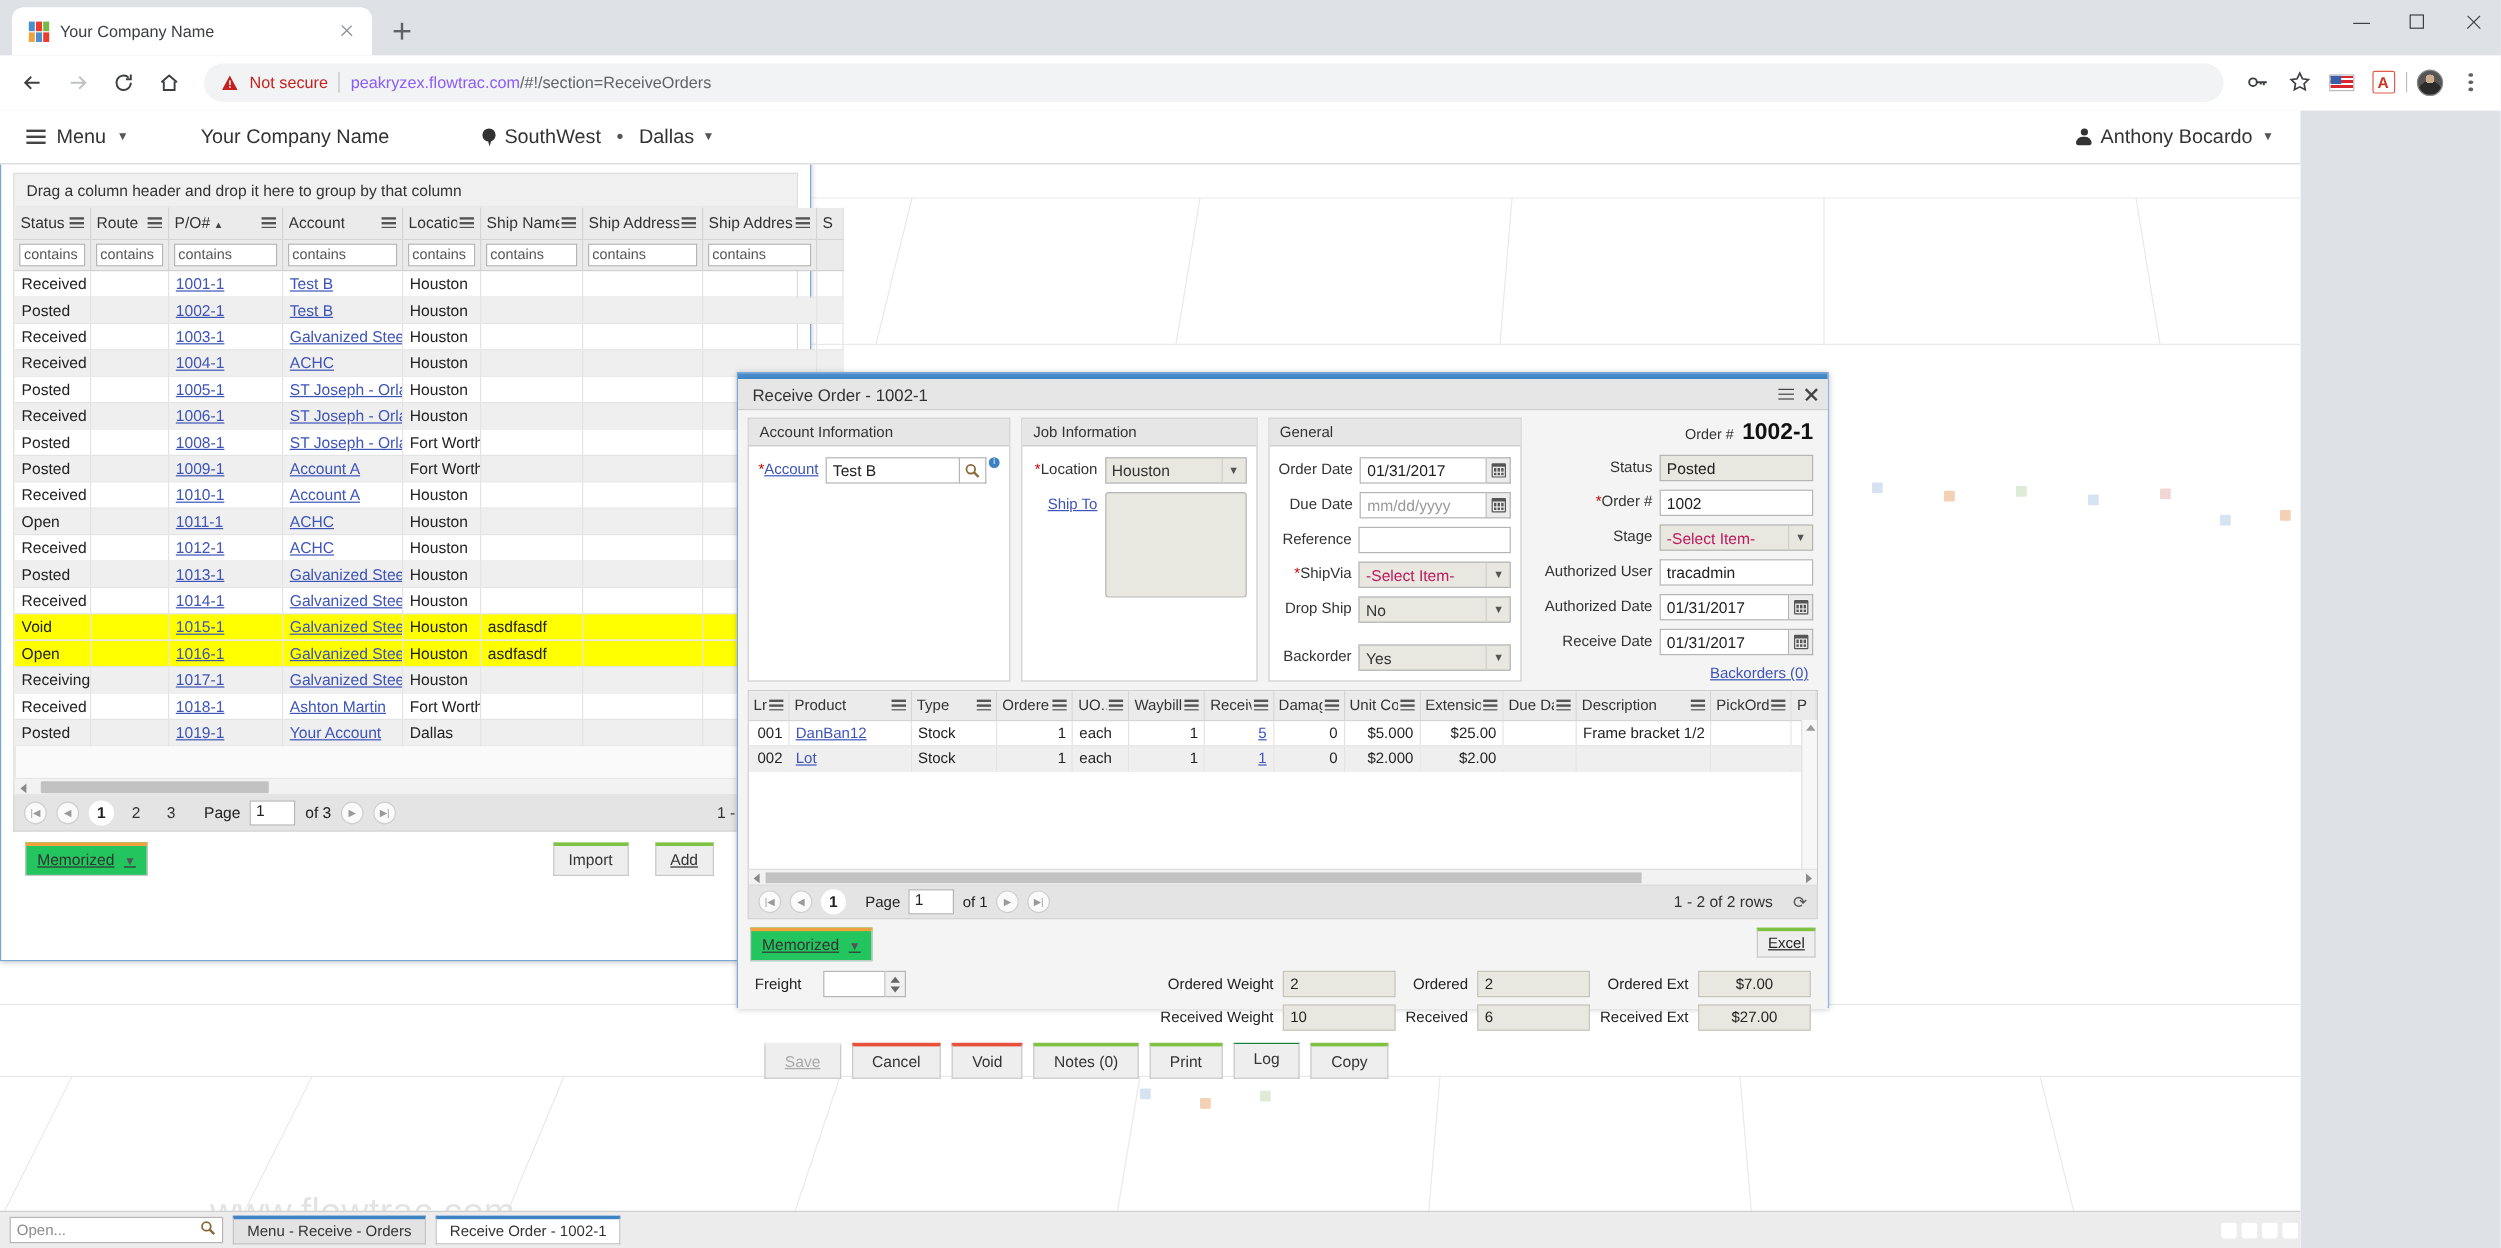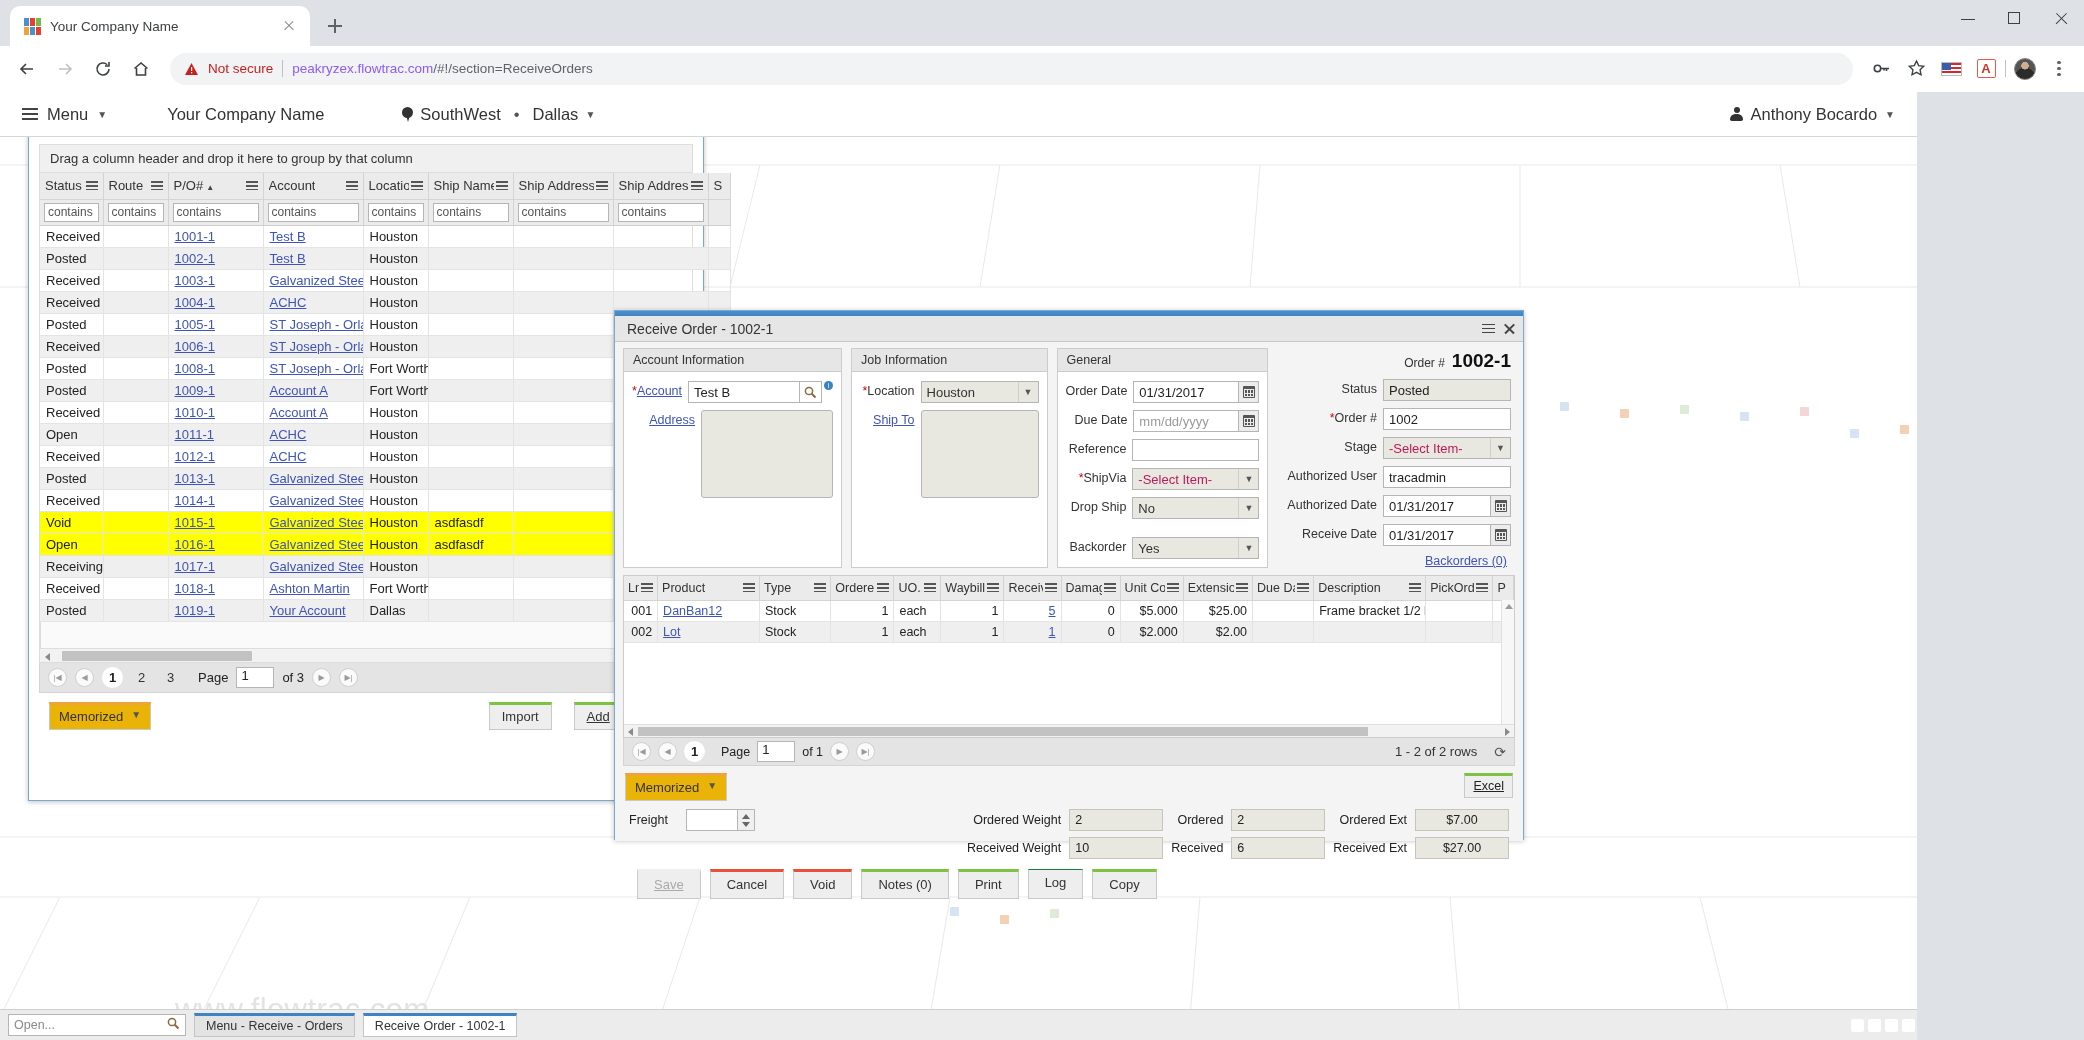--- a/index.html
+++ b/index.html
@@ -149,21 +149,21 @@
   .win-title .t { flex: 1 1 auto; }
   .win-ctrls { display:flex; align-items:center; gap: 8px; }
   .ico-menu { display: inline-flex; flex-direction: column; gap: 2.6px; }
   .ico-menu i { width: 13px; height: 1.6px; background: #444; display:block; }
   .ico-x { width: 12px; height: 12px; position: relative; }
   .ico-x::before, .ico-x::after { content:""; position:absolute; left:0; top:5.3px; width:13px; height:1.6px; background:#444;}
   .ico-x::before { transform: rotate(45deg); }
   .ico-x::after  { transform: rotate(-45deg); }
 
   
-  #ordersWin { left: 28px; top: 12px; width: 676px; height: 697px; }
+  #ordersWin { left: 0; top: 12px; width: 676px; height: 697px; }
   .ow-body { padding: 8px 10px 0 10px; height: 666px; position: relative; }
   .group-bar {
     background: #f0f0f0; border: 1px solid #ddd; border-bottom: none;
     height: 28px; display: flex; align-items: center; padding: 0 10px;
     font-size: 13px; color: #333;
   }
   .grid { border: 1px solid #ddd; background: #fff; }
   table.gt { border-collapse: collapse; width: 100%; table-layout: fixed; font-size: 13px; }
   table.gt th {
     background: #ebebeb; border-right: 1px solid #d4d4d4; border-bottom: 1px solid #d4d4d4;
@@ -212,22 +212,22 @@
   }
   .pgnum { width: 21px; height: 21px; border-radius: 50%; display:inline-flex; align-items:center; justify-content:center; font-size:13px;}
   .pgnum.cur { background: #fff; font-weight: bold; color: #222; }
   .pgnum.oth { color: #333; }
   .pg-label { margin-left: 9px; }
   .pg-input { width: 38px; height: 21px; border: 1px solid #b5b5b5; background: #fff; font-size: 13px; padding: 0 4px; }
   .pg-right { margin-left: auto; color: #333; font-size: 13px; white-space: nowrap; }
 
   .bottomrow { display: flex; align-items: flex-start; padding: 9px 10px 0 10px; }
   .memo-btn {
-    background: #eab308; border: 1px solid #c9c9c9; border-top: 3px solid #f0a23c;
-    padding: 4px 9px 5px 9px; font-size: 13px; color: #333; display:inline-flex; align-items:flex-start; gap:8px;
+    background: #22c55e; border: 1px solid #c9c9c9; border-top: 3px solid #f0a23c;
+    padding: 4px 9px 5px 9px; font-size: 13px; color: #333; display:inline-flex; align-items:flex-end; gap:8px;text-decoration:underline;
   }
   .actions { margin-left: auto; display: flex; gap: 22px; justify-content: flex-end; }
   .abtn {
     background: #eee; border: 1px solid #c9c9c9; border-top: 3px solid #7fc241;
     padding: 4px 12px 5px 12px; font-size: 13px; color: #333;
   }
   .abtn u { text-decoration: underline; }
 
   
   #roWin { left: 614px; top: 218px; width: 910px; height: 530px; }
@@ -959,24 +959,20 @@
                 <span class="flabel"><span class="req">*</span><a>Account</a></span>
                 <span class="inp" style="width:112px">Test B</span>
                 <span class="search-ico">
                   <svg width="13" height="13" viewBox="0 0 13 13">
                       <circle cx="5" cy="5" r="3.6" fill="none" stroke="#8a6a3a" stroke-width="1.5"></circle>
                       <path d="M7.7 7.7L11.5 11.5" stroke="#8a6a3a" stroke-width="2"></path>
                     </svg>
                 </span>
                 <span class="info-dot">i</span>
               </div>
-              <div class="frow">
-                <span class="flabel"><a>Address</a></span>
-                <span class="ta" style="width:132px;height:88px"></span>
-              </div>
             </div>
           </div>
 
           <div class="panel" style="width:218px">
             <div class="panel-hd">Job Information</div>
             <div class="panel-bd" style="height:148px">
               <div class="frow">
                 <span class="flabel"><span class="req">*</span><span>Location</span></span>
                 <span class="sel" style="width:118px">
                   <span class="v">Houston</span>

